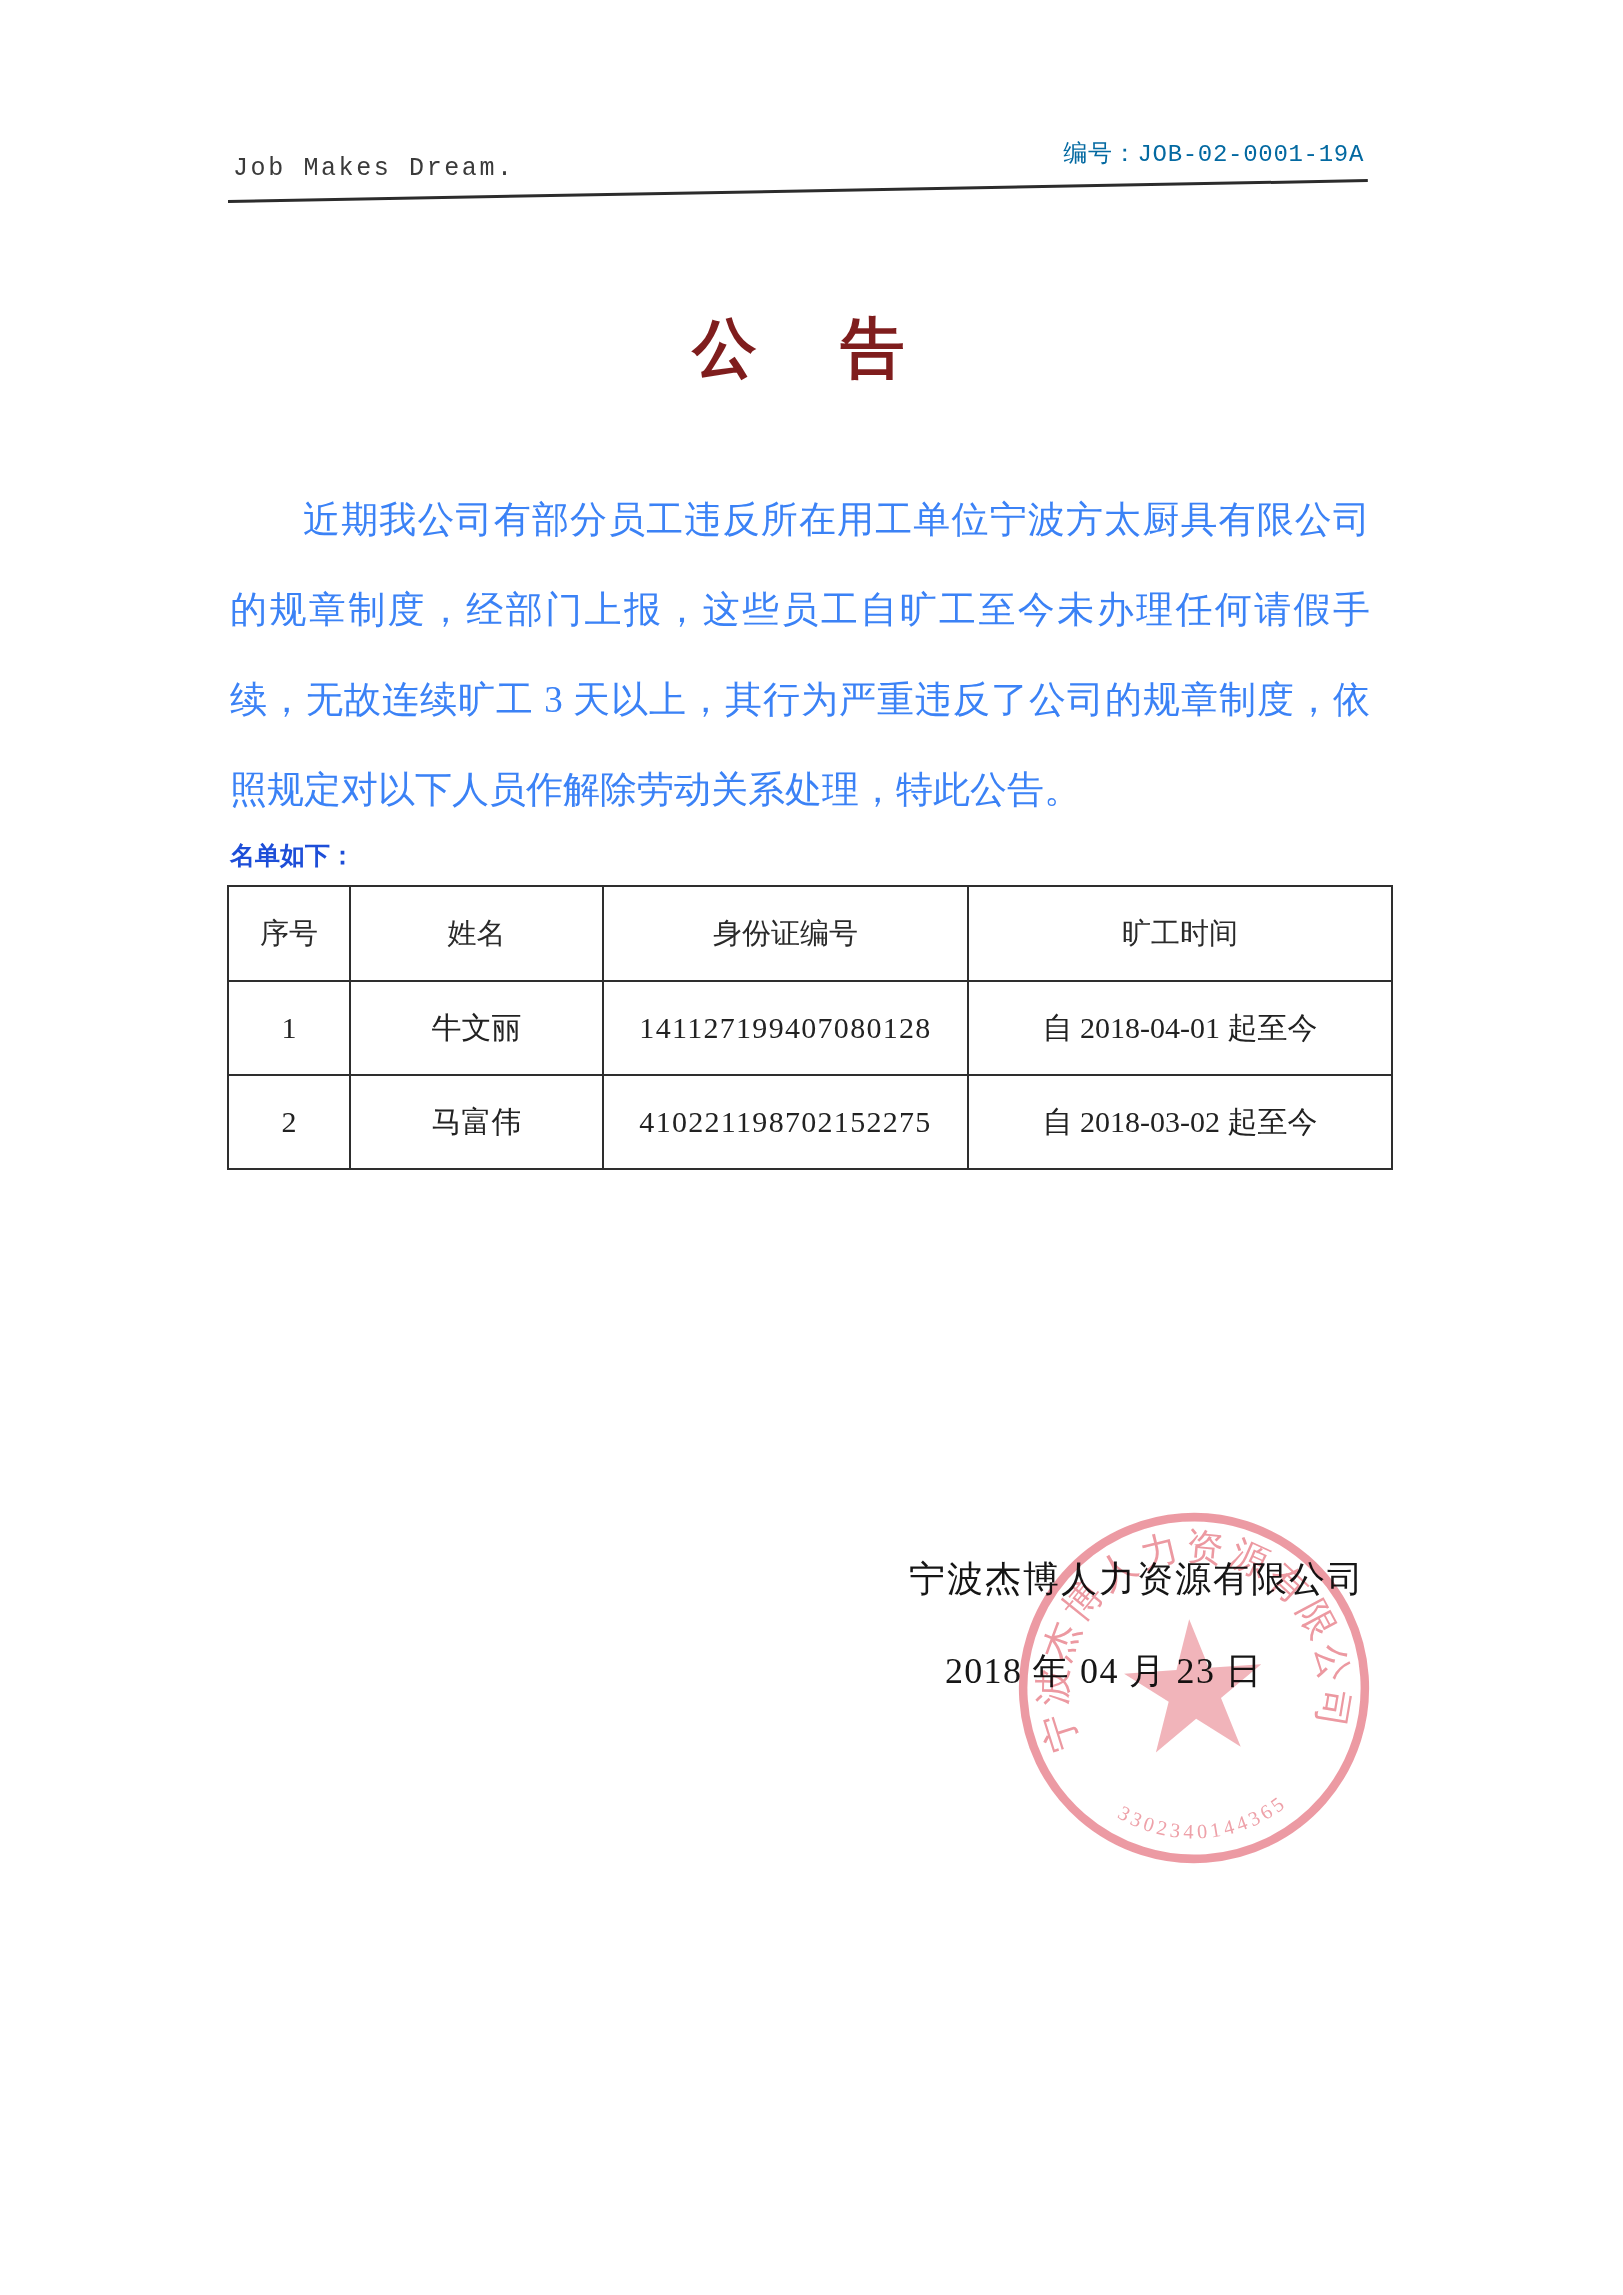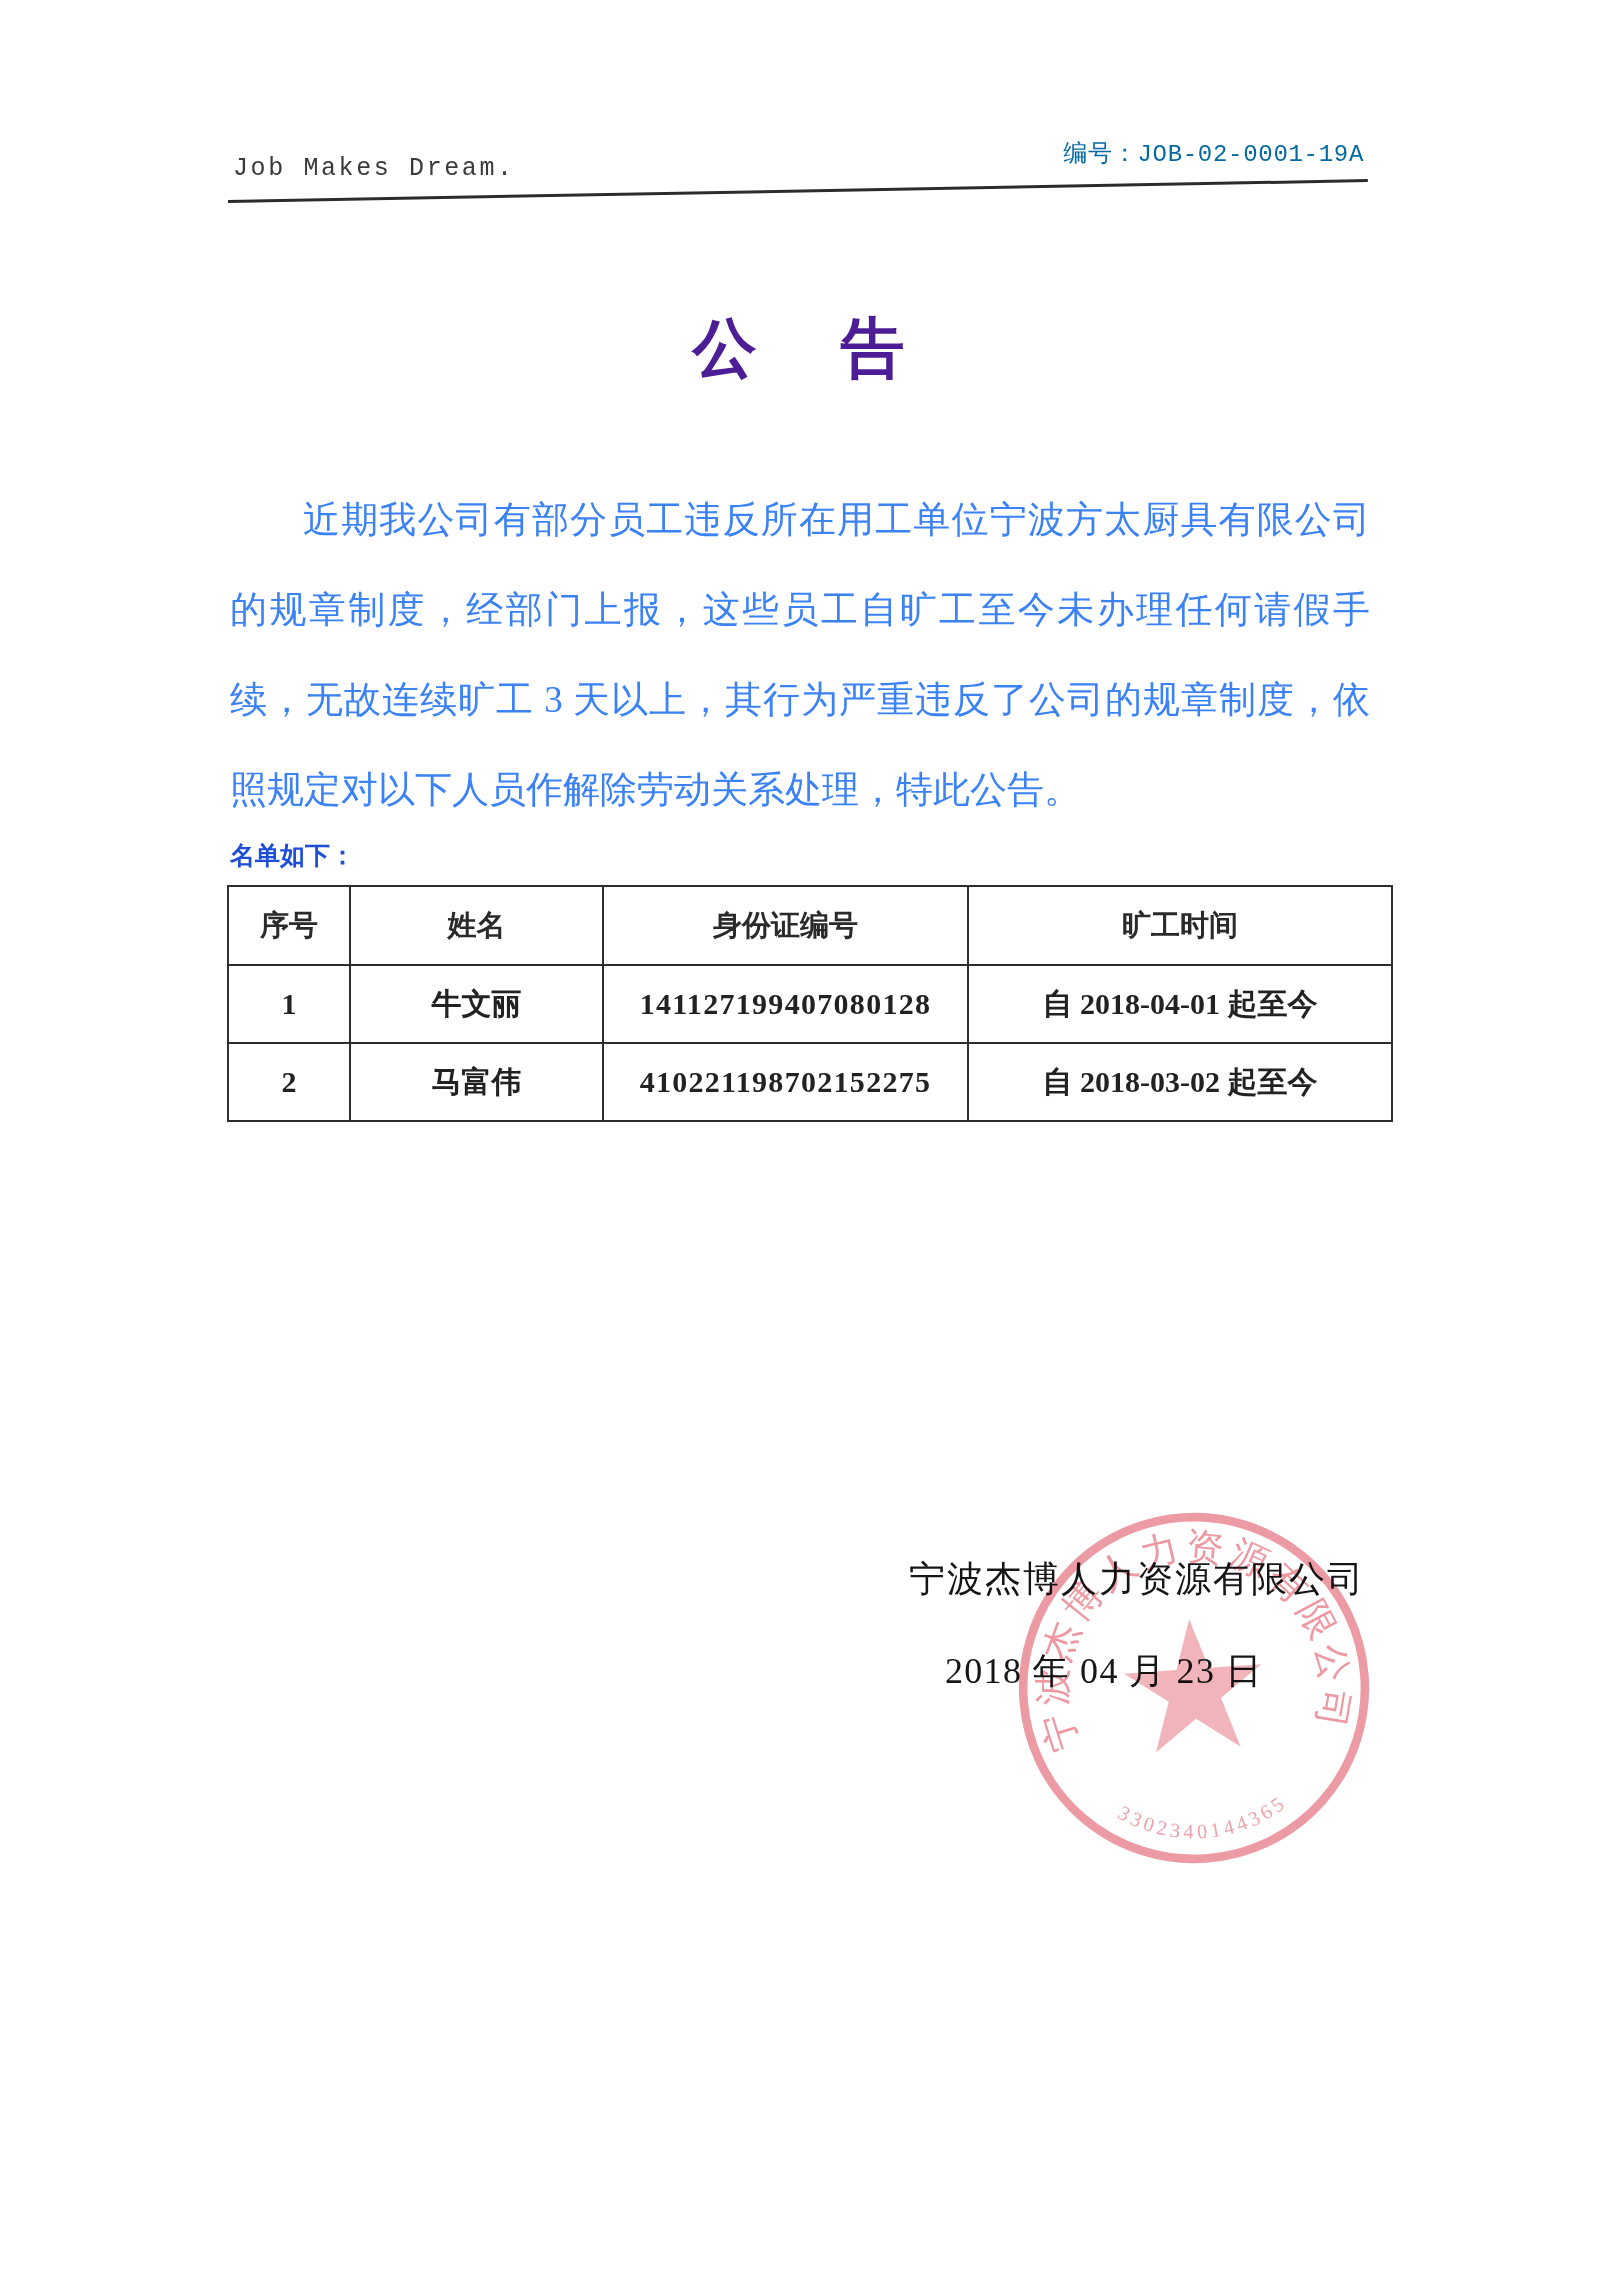--- a/index.html
+++ b/index.html
@@ -36,21 +36,21 @@
     transform:rotate(-1.05deg);
     transform-origin:left center;
   }
   
   .title{
     position:absolute;
     left:229px; top:305px; width:1139px;
     text-align:center;
     font-size:64px; font-weight:bold;
     letter-spacing:34px; text-indent:34px;
-    color:#4c1d95;
+    color:#7f1d1d;
   }
   
   .paragraph{
     position:absolute;
     left:230px; top:475px; width:1140px;
     font-size:37px; line-height:90px;
     text-align:justify;
     text-indent:73px;
     color:#3b82f6;
   }
@@ -67,22 +67,22 @@
     left:227px; top:885px;
     width:1164px;
     border-collapse:collapse;
     table-layout:fixed;
     color:#222;
   }
   table.roster td,table.roster th{
     border:2px solid #2e2e2e;
     text-align:center;
     vertical-align:middle;
-    font-weight:bold;
-    padding:0;
+    font-weight:normal;
+    padding:8px;
     overflow:hidden;
   }
   table.roster{border:2.6px solid #2a2a2a;}
   tr.hdr   td{height:77px;font-size:29px;color:#2a2a2a;}
   tr.data  td{height:76px;font-size:30px;}
   td.c-name{font-family:"Liberation Sans","DejaVu Sans",sans-serif;font-weight:bold;margin-left:44px;}
   td.c-id{letter-spacing:1.3px;}
   
   .sig-company{
     position:absolute;

